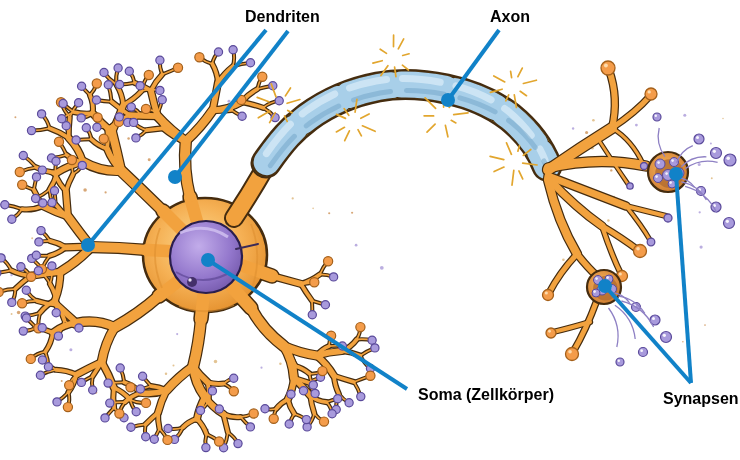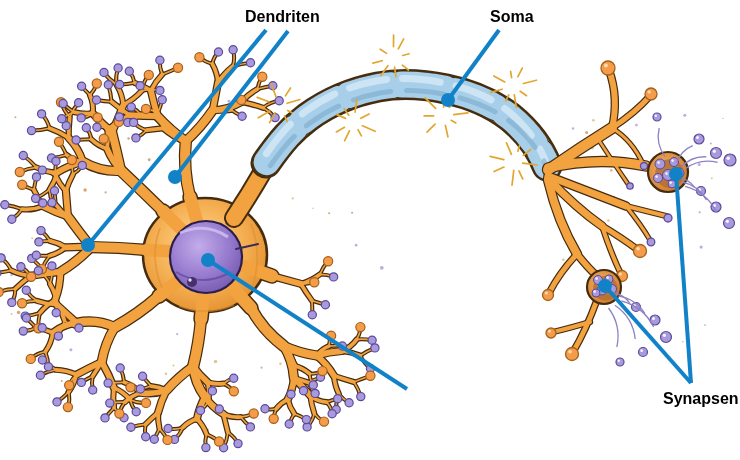--- a/index.html
+++ b/index.html
@@ -984,15 +984,16 @@
         <circle cx="88" cy="245" r="7" fill="#1182C8"></circle>
         <circle cx="175" cy="177" r="7" fill="#1182C8"></circle>
         <circle cx="448" cy="100" r="7" fill="#1182C8"></circle>
         <circle cx="208" cy="260" r="7" fill="#1182C8"></circle>
         <circle cx="676" cy="174" r="7" fill="#1182C8"></circle>
         <circle cx="605" cy="286" r="7" fill="#1182C8"></circle>
       </g>
     </svg>
 
   <div class="lbl" style="left:245px;top:8px">Dendriten</div>
-  <div class="lbl" style="left:490px;top:8px">Soma</div>
+  <div class="lbl" style="left:490px;top:8px">Axon</div>
+  <div class="lbl" style="left:418px;top:386px">Soma (Zellkörper)</div>
   <div class="lbl" style="left:663px;top:390px">Synapsen</div>
 </div>
 
 </body></html>

